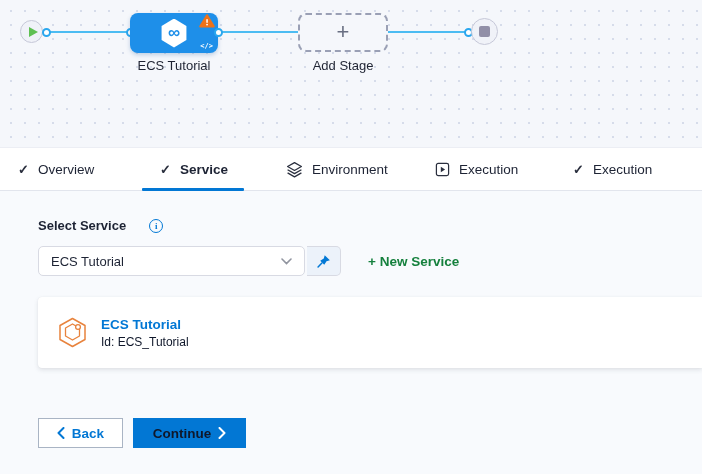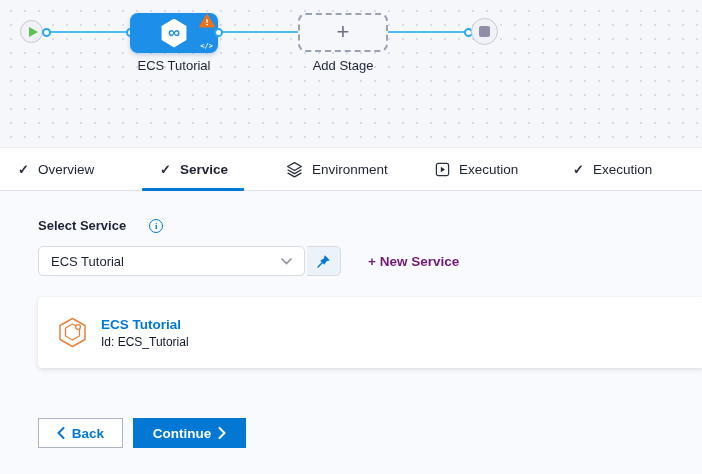--- a/index.html
+++ b/index.html
@@ -102,37 +102,37 @@
     display:flex; align-items:center; padding:0 12px; cursor:pointer;
   }
   .select-value { font-size:13px; color:#1d2334; flex:1; }
   .pin-btn {
     position:absolute; left:307px; top:55px; width:34px; height:30px;
     background:#ecf2fa; border:1px solid #d8dae3; border-radius:0 5px 5px 0;
     border-left:none; display:flex; align-items:center; justify-content:center; cursor:pointer;
   }
   .new-service {
     position:absolute; left:368px; top:55px; height:30px; display:flex; align-items:center;
-    color:#701a75; font-size:13.5px; font-weight:600; cursor:pointer;
+    color:#15803d; font-size:13.5px; font-weight:600; cursor:pointer;
   }
   .service-card {
     position:absolute; left:38px; top:106px; width:664px; height:71px;
     background:#fff; border-radius:4px 0 0 4px;
     box-shadow:0 2px 4px rgba(96,97,112,.16), 0 0 1px rgba(40,41,61,.1);
     display:flex; align-items:center; padding-left:20px; gap:14px; cursor:pointer;
   }
   .svc-name { font-size:13.5px; font-weight:600; color:#0278d5; margin-bottom:3px; }
   .svc-id { font-size:12px; color:#0f172a; }
   .btn {
     position:absolute; top:227px; height:30px; border-radius:0;
     display:flex; align-items:center; justify-content:center; gap:7px;
     font-size:13.5px; font-weight:700; cursor:pointer;
   }
   .btn-back { left:38px; width:85px; background:#fff; border:1px solid #a9b4c4; color:#0277d4; }
-  .btn-continue { left:133px; width:113px; background:#0277d4; border:none; color:#ffffff; }
+  .btn-continue { left:133px; width:113px; background:#0277d4; border:none; color:#0f172a; }
 </style>
 </head>
 <body>
 
 <div id="app">
 
   <div class="canvas">
     <div class="edge e1"></div>
     <div class="edge e2"></div>
 

